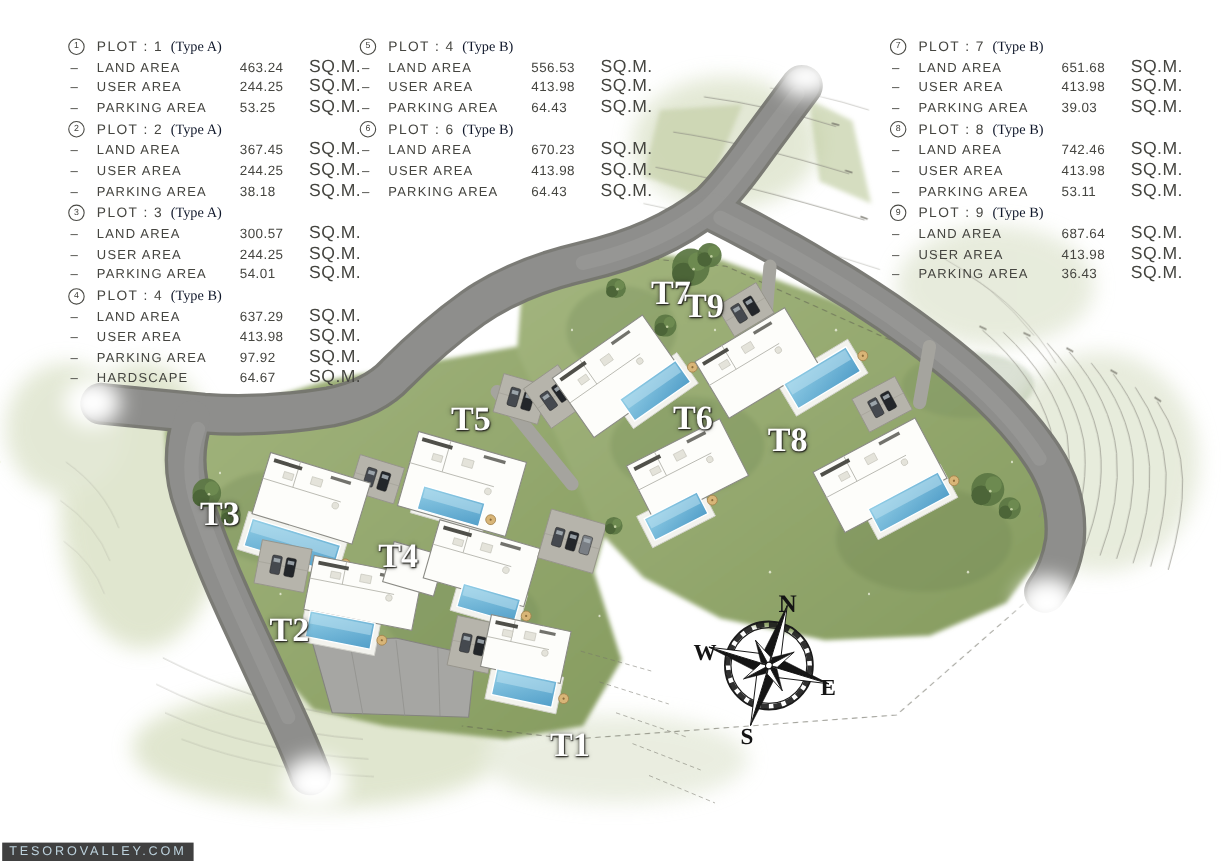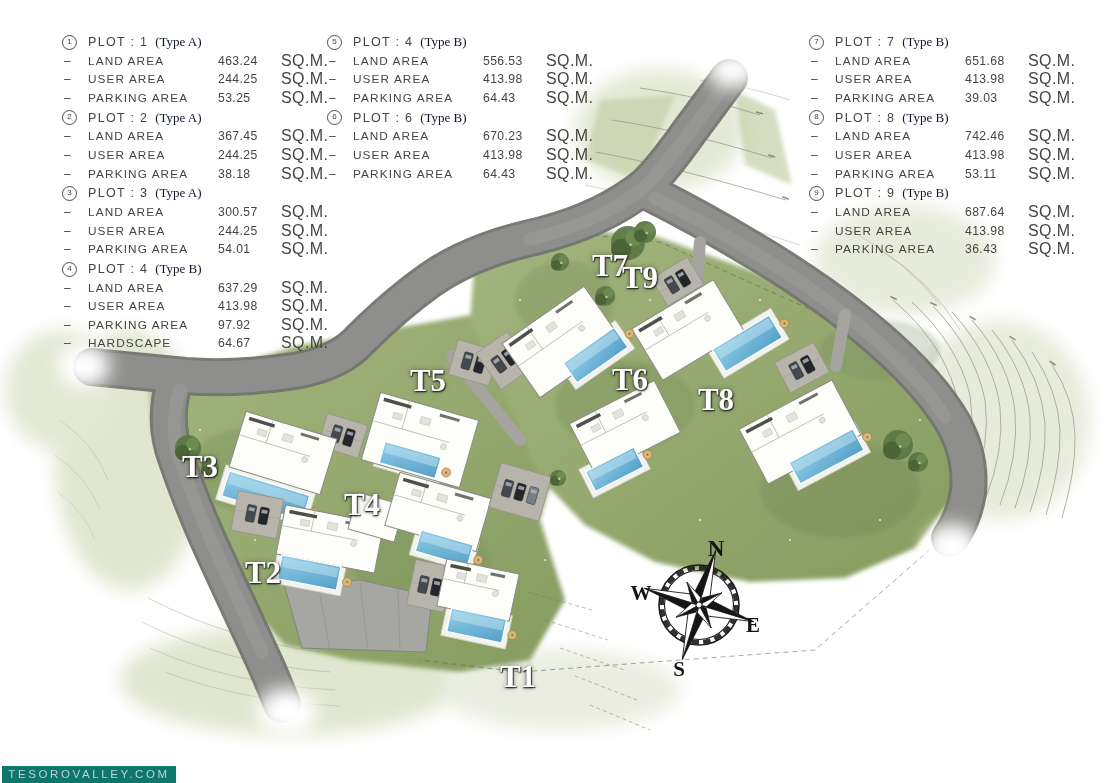--- a/index.html
+++ b/index.html
@@ -20,21 +20,21 @@
   .row-value{font-size:12.2px;text-align:left;letter-spacing:.4px;}
   .row-unit{font-size:16px;letter-spacing:.4px;margin-left:13px;}
   
   .map-label{position:absolute;transform:translate(-50%,-50%);
      font-family:"Liberation Serif",serif;font-weight:700;font-size:31px;color:#ffffff;
      text-shadow:0 1px 2px rgba(42,42,36,.95),0 0 5px rgba(42,42,36,.55),1px 1px 1px rgba(30,30,26,.8);
      letter-spacing:0px;}
   
   .compass-letter{font-family:"Liberation Serif",serif;font-weight:700;fill:#141414;}
   
-  .watermark{position:absolute;left:2px;top:766px;width:174px;height:17px;background:#0f766e;
+  .watermark{position:absolute;left:2px;top:766px;width:174px;height:17px;background:#404040;
      color:#bdd2dd;font-size:11.5px;letter-spacing:2.6px;text-align:center;line-height:17px;}
 </style>
 </head>
 <body>
 
 <div class="stage">
 
   <svg width="1112" height="783" viewBox="0 0 1112 783">
     <defs>
       <linearGradient id="grassGrad" x1="0" y1="0" x2="1" y2="1">

